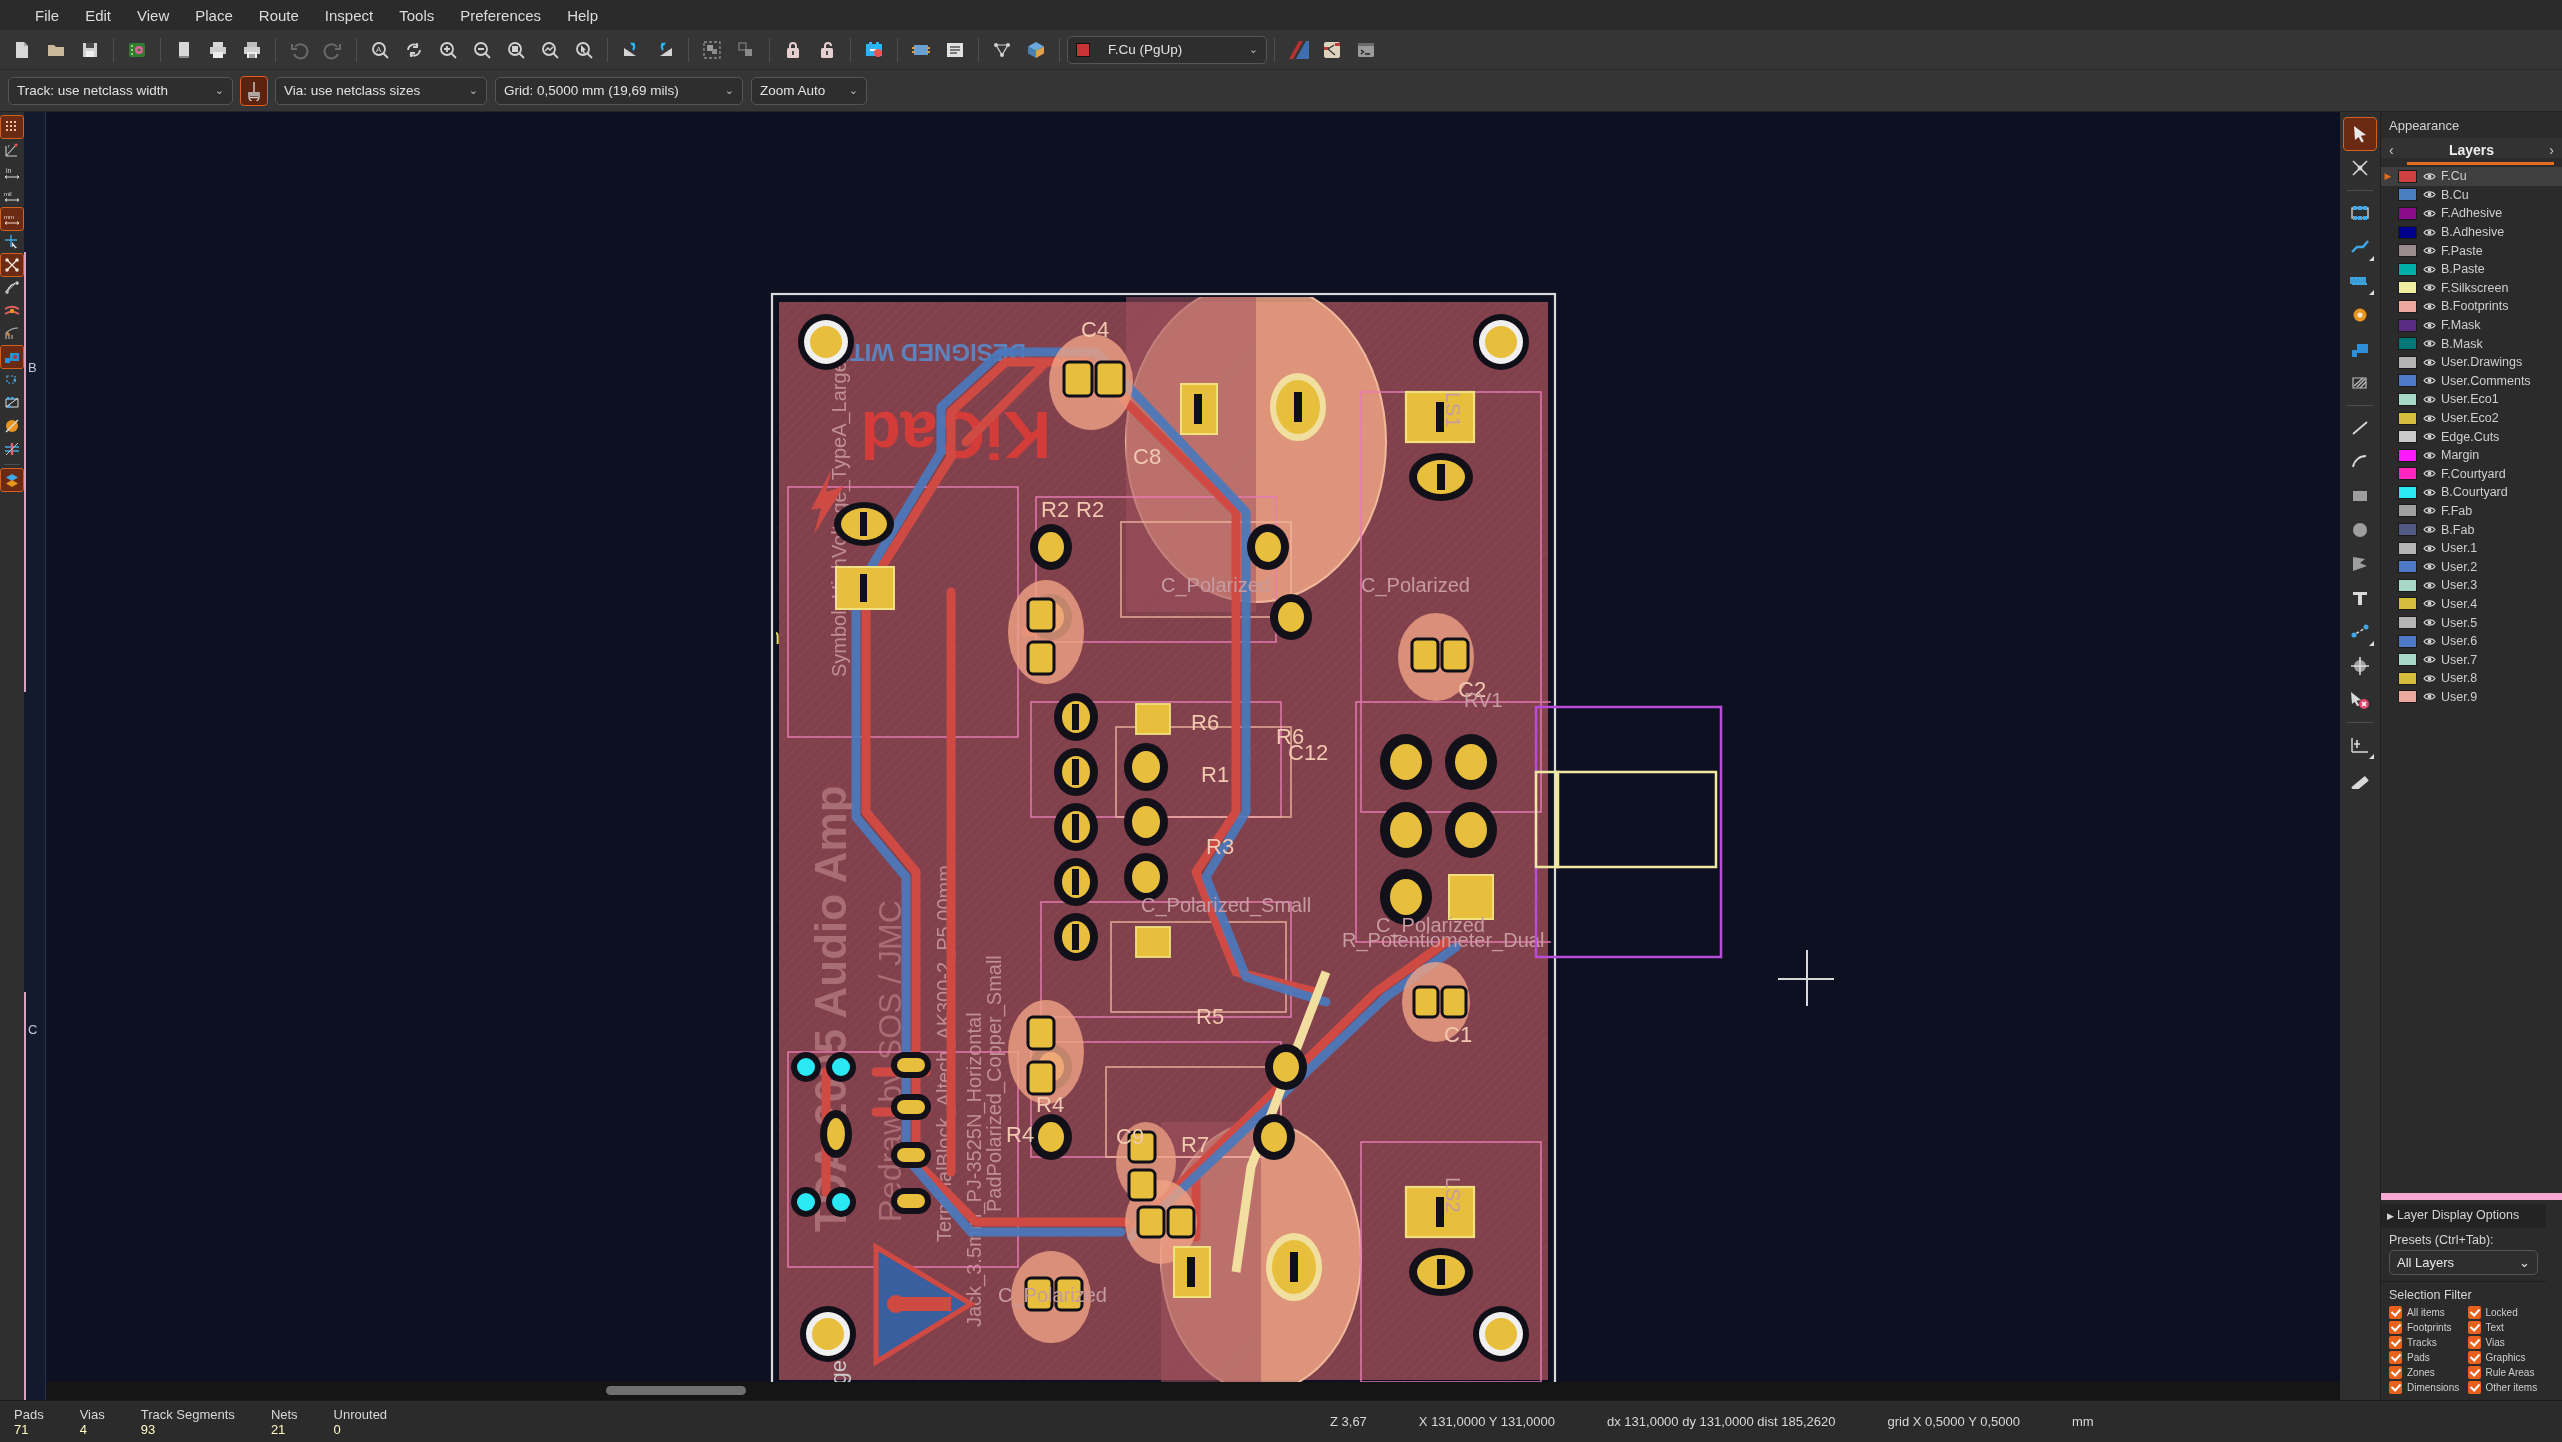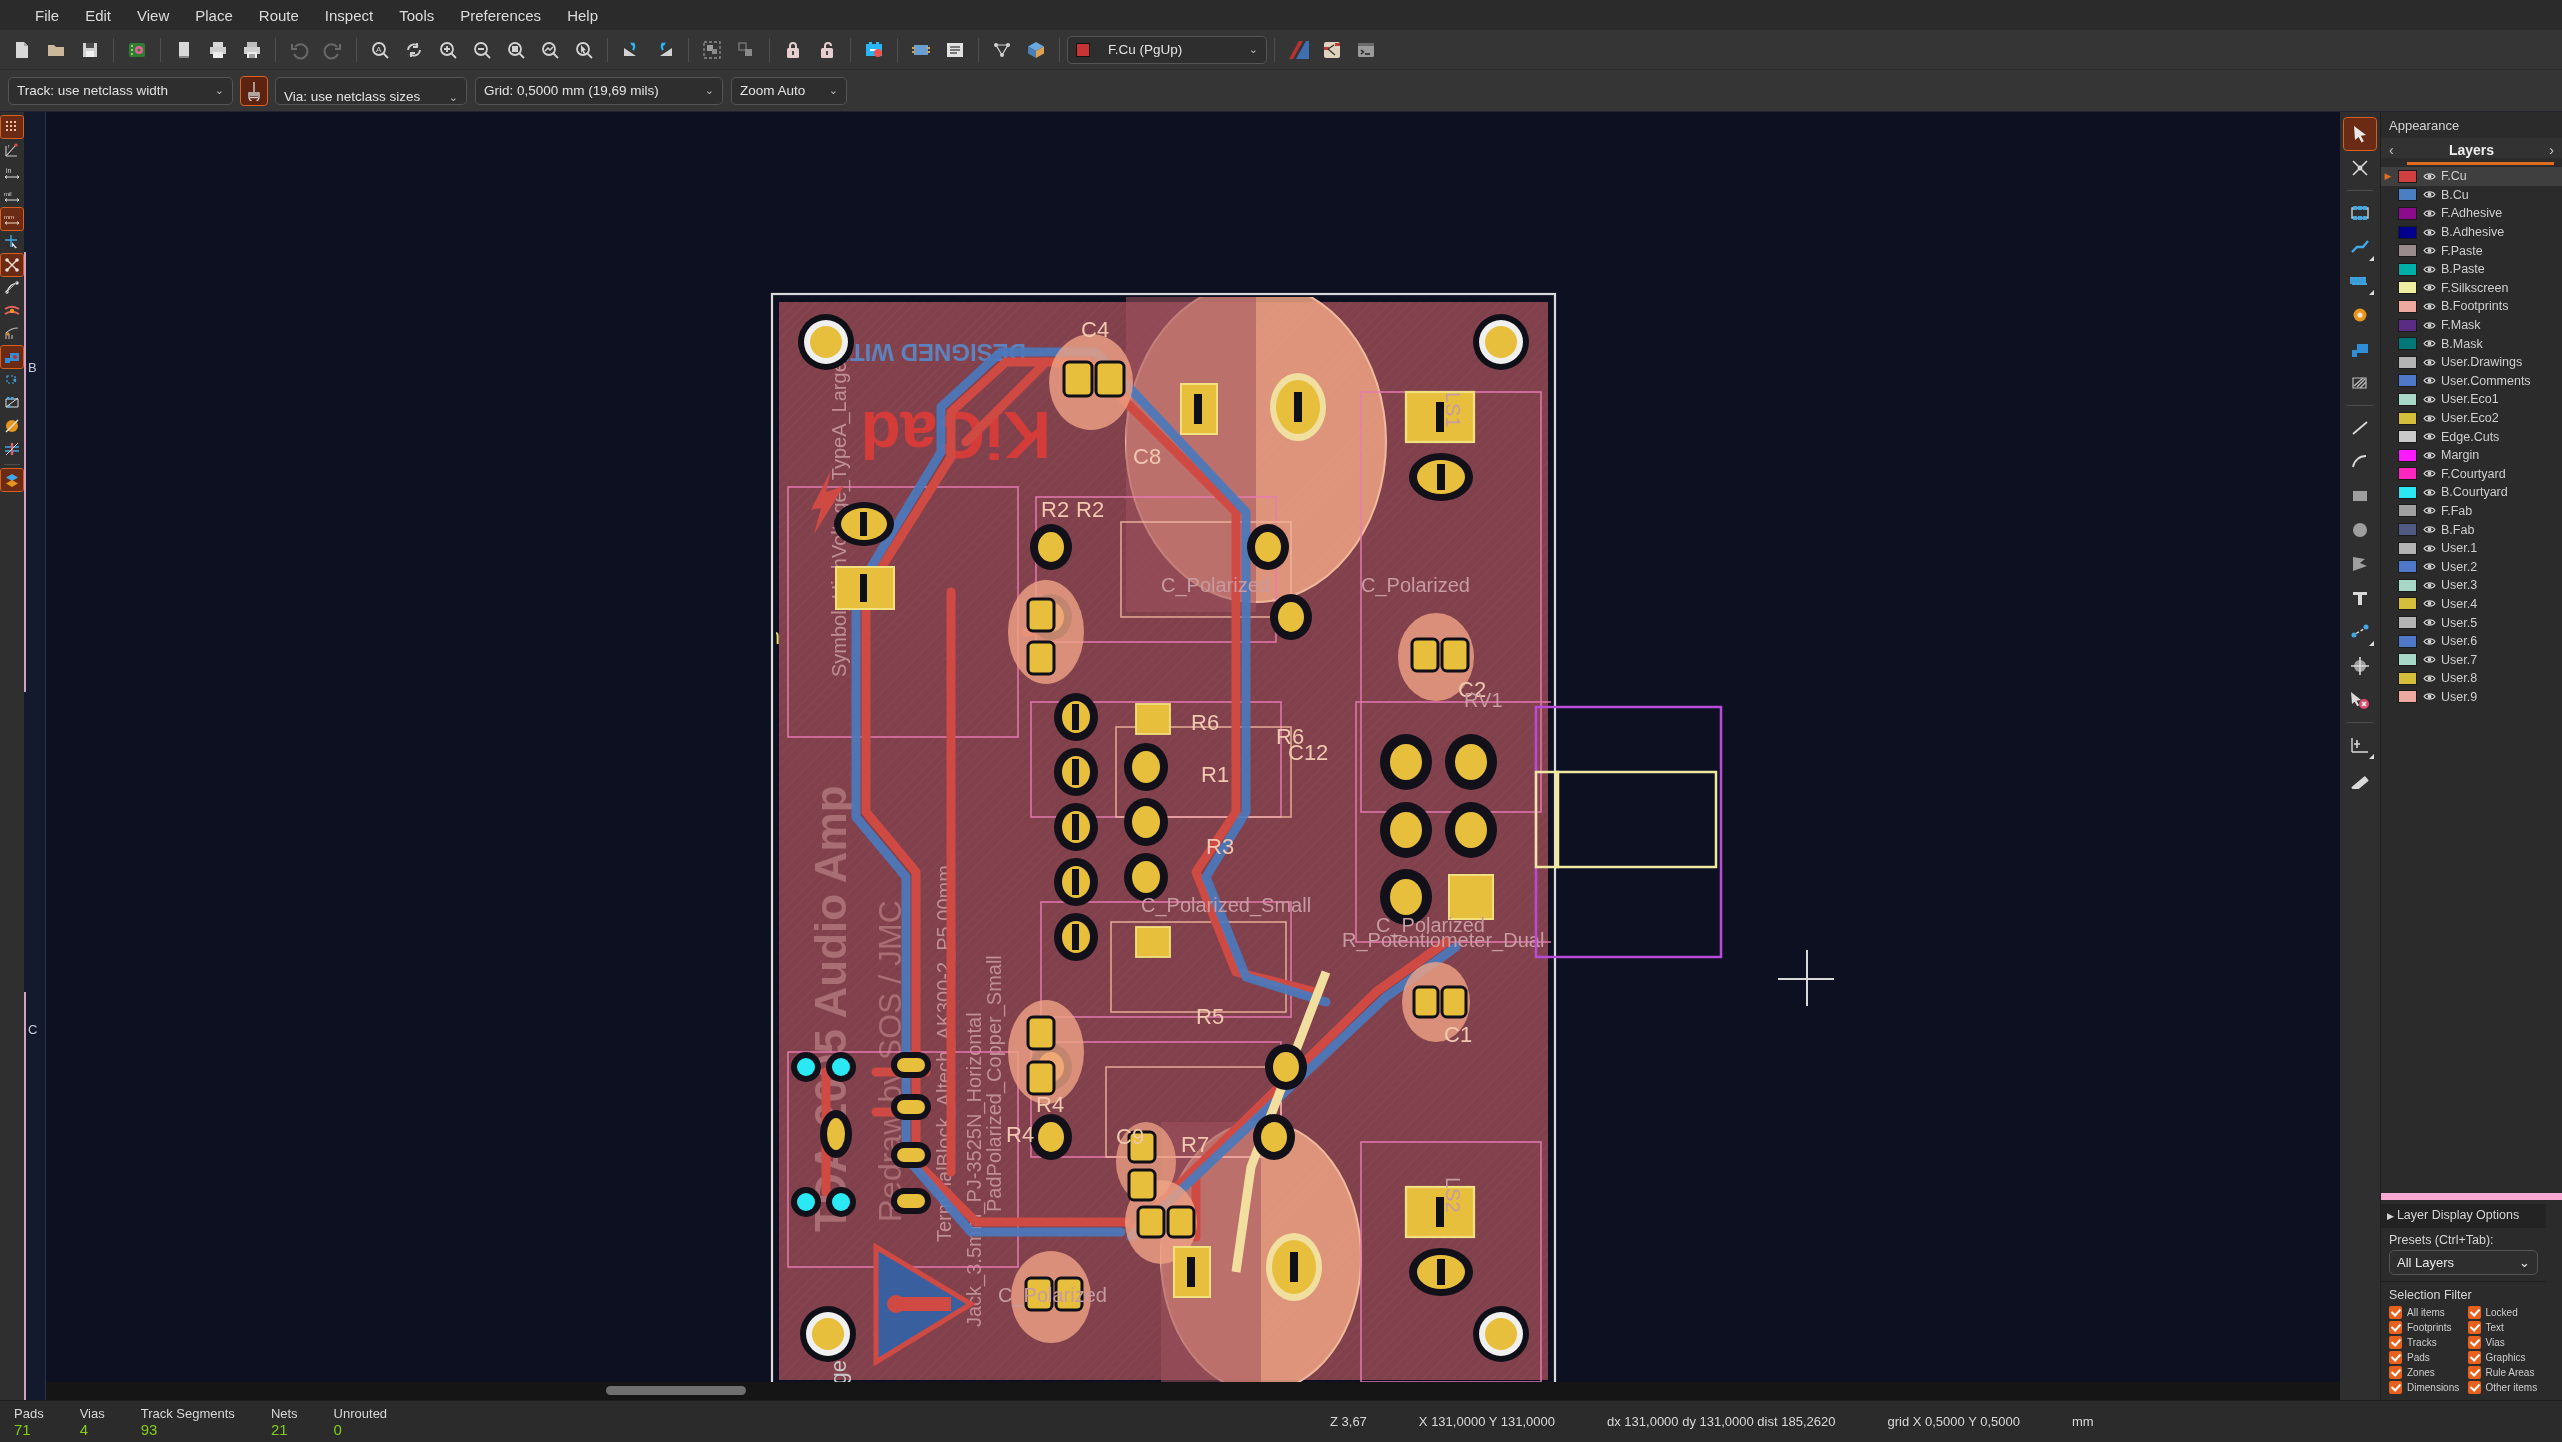--- a/index.html
+++ b/index.html
@@ -145,21 +145,21 @@
   .cbx { width: 13px; height: 13px; background:#e8611c; border-radius:2px; position:relative; flex:0 0 13px;}
   .cbx::after { content:""; position:absolute; left:3px; top:5px; width:4px; height:7px;
                 border:solid #fff; border-width: 0 2px 2px 0; transform: rotate(42deg);
                 top:1px; left:4px; }
 
   
   .statusbar { height: 42px; background: #2b2b2b; display:flex; align-items:center;
                flex: 0 0 42px; border-top:1px solid #1d1d1d; position: relative; }
   .stat-group { display:flex; flex-direction: column; margin-left: 14px; margin-right: 22px;}
   .stat-group .k { font-size: 13px; color:#d8d8d8; }
-  .stat-group .v { font-size: 15px; color:#84cc16; }
+  .stat-group .v { font-size: 13px; color:#fef9c3; }
   .stat-right { position:absolute; right: 0; left: 1330px; height: 42px; display:flex;
                 align-items:center; font-size: 13px; color:#d8d8d8; }
   .stat-right span { margin-right: 52px; white-space: nowrap; }
 
   svg { display: block; }
 </style>
 </head>
 <body>
 
 <div id="app">
@@ -410,21 +410,21 @@
       <span class="cb-label">Track: use netclass width</span>
       <span class="chev">⌄</span>
     </div>
     <div class="tb-btn" style="background:#5b2310;outline:1px solid #e0601e;width:26px;height:28px;">
       <svg width="16" height="20" viewBox="0 0 16 20">
           <path d="M8 1v10" stroke="#cfcfcf" stroke-width="1.4"></path>
           <path d="M3 12h10v4a5 5 0 0 1-10 0z" fill="none" stroke="#cfcfcf" stroke-width="1.4"></path>
           <path d="M4 14h8M4 16.5h8" stroke="#cfcfcf" stroke-width="1.3"></path>
         </svg>
     </div>
-    <div class="combo" style="width:192px;align-items:flex-end;">
+    <div class="combo" style="width:212px;">
       <span class="cb-label">Via: use netclass sizes</span>
       <span class="chev">⌄</span>
     </div>
     <div class="combo" style="width:248px;">
       <span class="cb-label">Grid: 0,5000 mm (19,69 mils)</span>
       <span class="chev">⌄</span>
     </div>
     <div class="combo" style="width:116px;">
       <span class="cb-label">Zoom Auto</span>
       <span class="chev">⌄</span>

